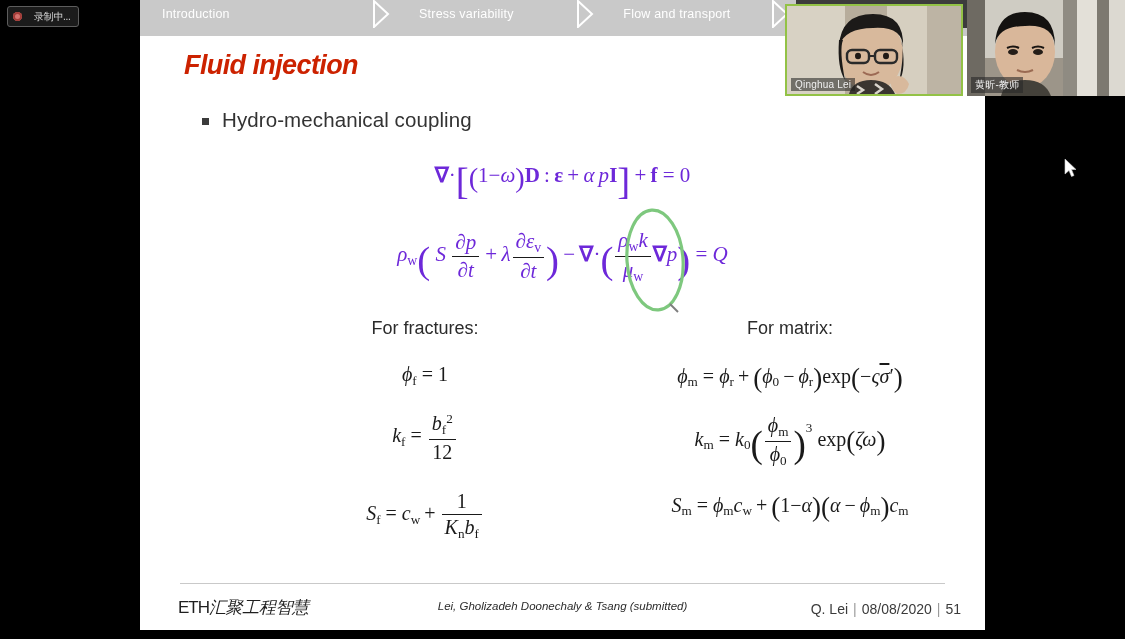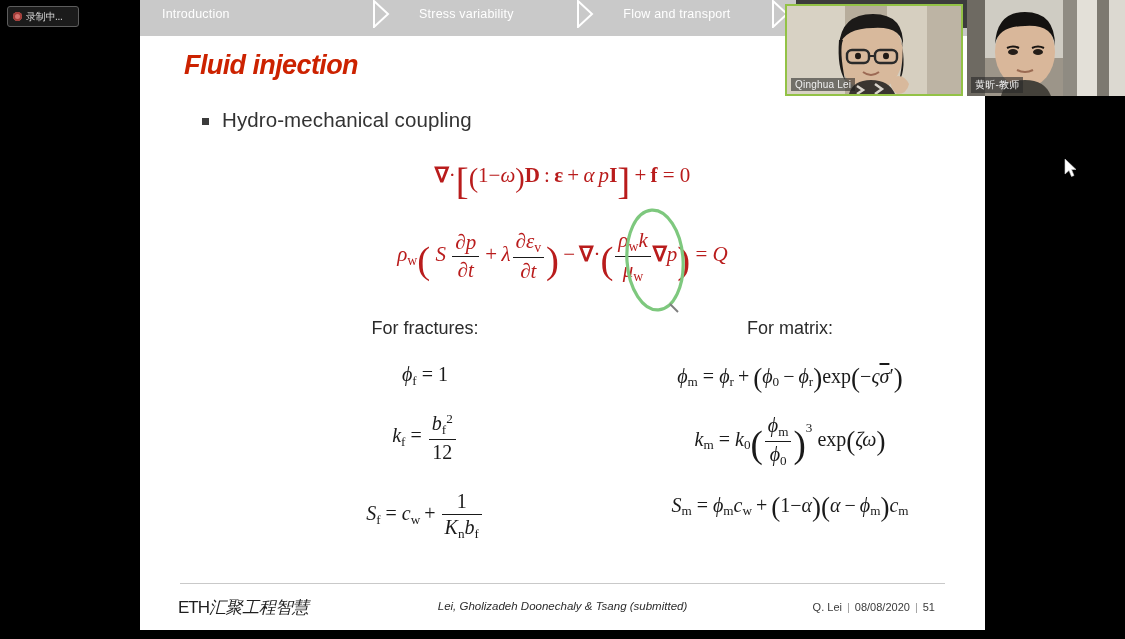--- a/index.html
+++ b/index.html
@@ -5,21 +5,21 @@
   * { margin:0; padding:0; box-sizing:border-box; }
   html,body { width:1125px; height:639px; background:#000; overflow:hidden;
               font-family:"Liberation Sans", sans-serif; }
 
   #root { position:relative; width:1125px; height:639px; background:#000; }
 
   
   #rec-badge{
     position:absolute; left:7px; top:6px; width:72px; height:21px;
     background:#1b1b1b; border:1px solid #5d5d5d; border-radius:3px;
-    display:flex; align-items:center; padding-left:5px; gap:4px;
+    display:flex; align-items:center; padding-left:5px; gap:12px;
   }
   #rec-dot{ width:9px; height:9px; border-radius:50%; background:#d4736f;
             box-shadow:inset 0 0 0 2px #a33c38; flex:none; }
   #rec-text{ font-size:10px; color:#d9d9d9; letter-spacing:-.3px; white-space:nowrap; }
 
   
   #watermark{ position:absolute; left:8px; top:22px; width:200px; height:52px;
               display:flex; align-items:center; gap:5px; opacity:.92; }
   #wm-cube{ width:44px; height:44px; flex:none; }
   #wm-txt{ display:flex; align-items:flex-start; gap:5px; }
@@ -49,21 +49,21 @@
   #slide-title{ position:absolute; left:44px; top:50px; font-size:27px;
                 font-weight:bold; font-style:italic; color:#cc2200;
                 letter-spacing:-.6px; }
   
   #bullet-row{ position:absolute; left:62px; top:108px; display:flex;
                align-items:center; gap:13px; }
   #bullet-sq{ width:7px; height:7px; background:#3b3b3b; flex:none; margin-top:2px; }
   #bullet-txt{ font-size:20.5px; color:#333; letter-spacing:.1px; }
 
   
-  .eqwrap{ position:absolute; font-family:"Liberation Serif", serif; color:#b91c1c; }
+  .eqwrap{ position:absolute; font-family:"Liberation Serif", serif; color:#6d28d9; }
   .mi{ font-style:italic; }
   .mb{ font-weight:bold; font-style:normal; }
   .sub{ font-size:.66em; vertical-align:-.28em; font-style:normal; }
   .sup{ font-size:.66em; vertical-align:.55em; font-style:normal; }
   .frac{ display:inline-block; vertical-align:middle; text-align:center;
          margin:0 2px; }
   .frac .num{ display:block; border-bottom:1px solid #1a1a1a; padding:0 3px 1px; }
   .frac .den{ display:block; padding:1px 3px 0; }
   .bigp{ font-size:1.85em; vertical-align:-.30em; font-family:"Liberation Serif",serif; }
   .medp{ font-size:1.35em; vertical-align:-.16em; }
@@ -84,21 +84,21 @@
         pointer-events:none; }
 
   
   #footer-rule{ position:absolute; left:40px; top:583px; width:765px; height:1px;
                 background:#c9c9c9; }
   #eth{ position:absolute; left:38px; top:596px; font-size:17px; color:#1f1f1f;
         font-style:italic; letter-spacing:-.4px; white-space:nowrap; }
   #eth b{ font-style:normal; font-weight:normal; letter-spacing:-1px; }
   #cite{ position:absolute; left:0; top:600px; width:845px; text-align:center;
          font-size:11.5px; font-style:italic; color:#2b2b2b; }
-  #pageinfo{ position:absolute; right:50px; top:601px; font-size:11px;
+  #pageinfo{ position:absolute; right:24px; top:601px; font-size:14px;
              color:#3b3b3b; white-space:nowrap; }
   #pageinfo span.sep{ color:#9a9a9a; margin:0 5px; }
 
   
   #vid-a{ position:absolute; left:785px; top:4px; width:178px; height:92px;
           border:2px solid #93c246; overflow:hidden; background:#b9b0a2; }
   #vid-b{ position:absolute; left:967px; top:0px; width:158px; height:96px;
           overflow:hidden; background:#c9c6bd; }
   .vname{ position:absolute; left:4px; bottom:3px; padding:1px 4px;
           background:rgba(30,30,30,.55); color:#efefef; font-size:10px;

